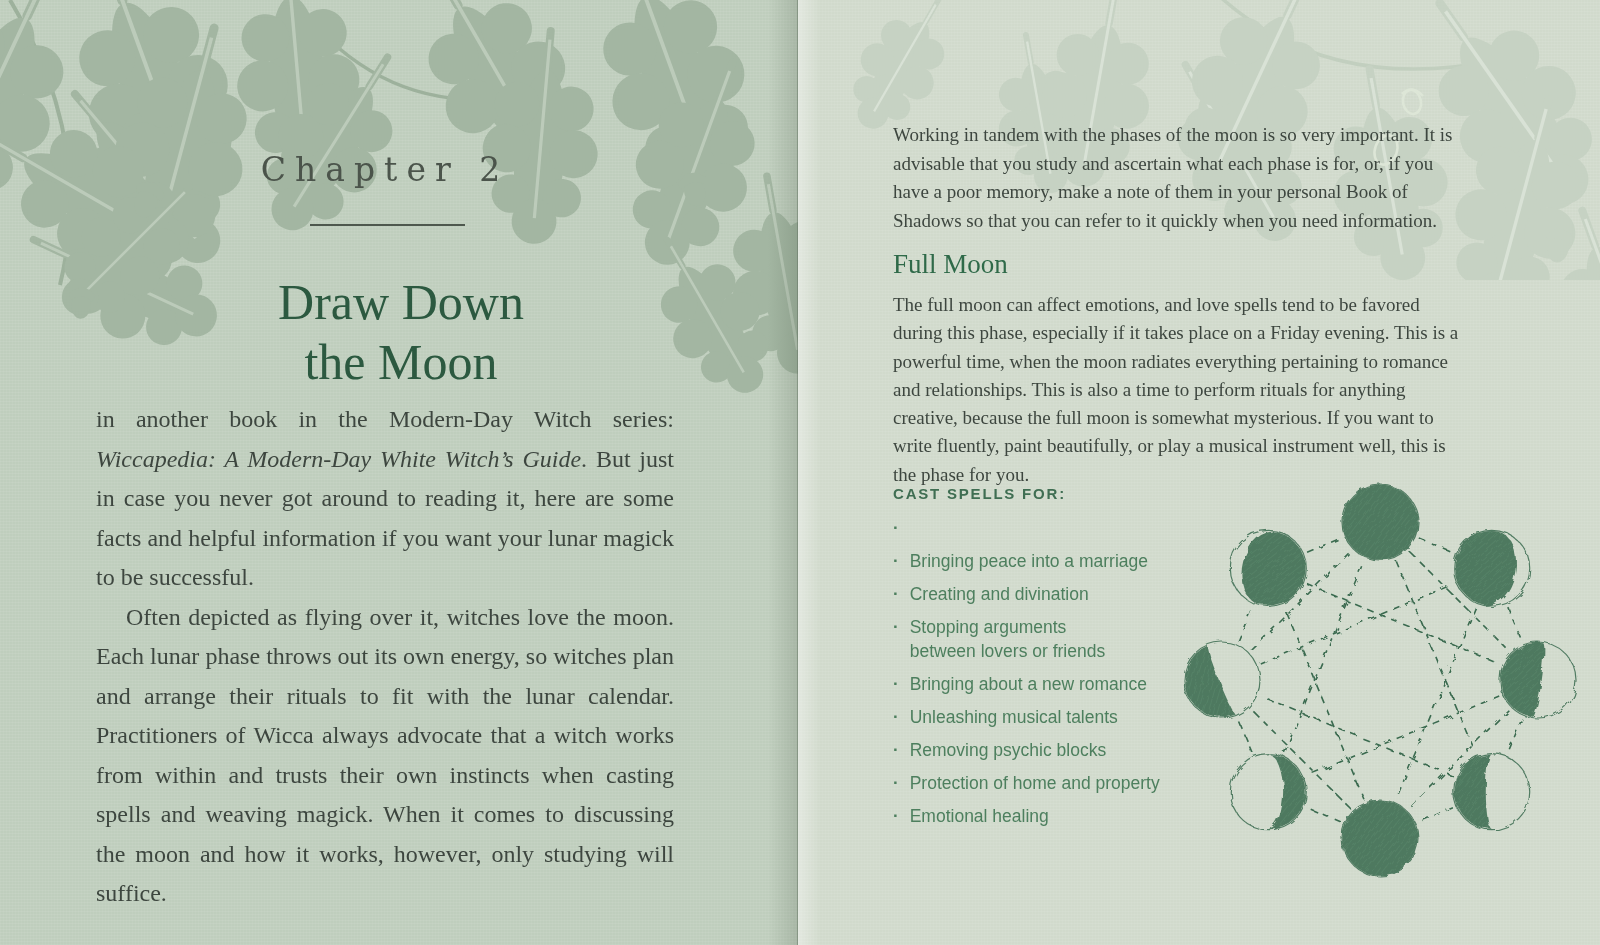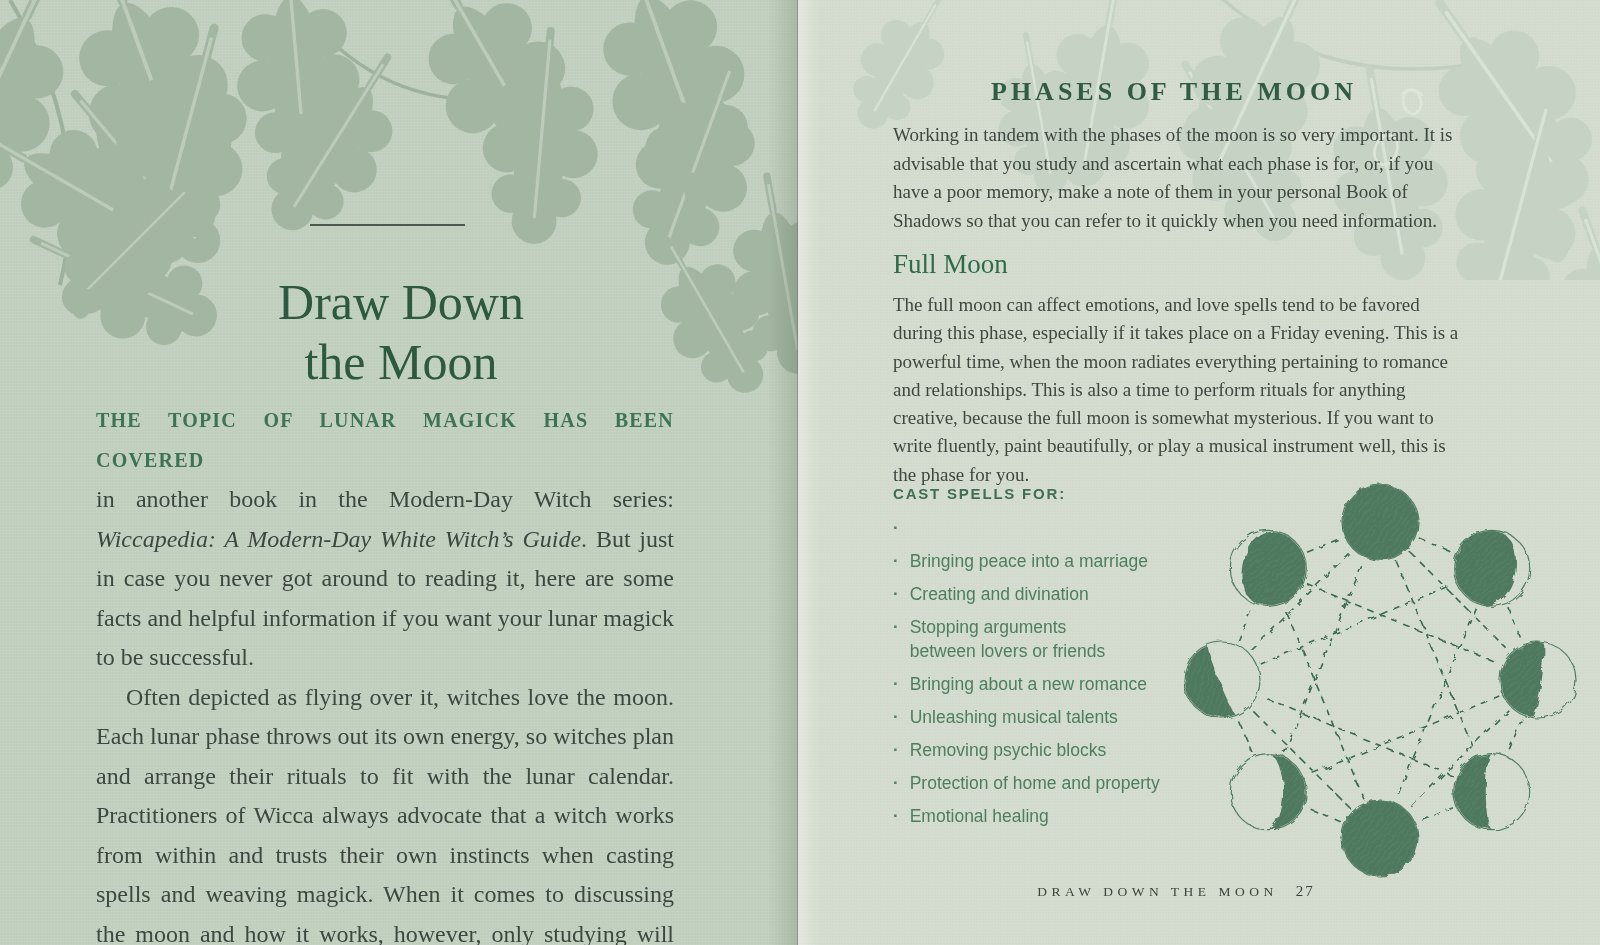--- a/index.html
+++ b/index.html
@@ -102,26 +102,26 @@
         <use href="#leafA" transform="translate(772,205) rotate(170) scale(1.5)"></use>
         <use href="#leafA" transform="translate(60,252) rotate(115) scale(1.5)"></use>
         <use href="#leafA" transform="translate(172,205) rotate(225) scale(1.3)"></use>
         <use href="#leafA" transform="translate(680,262) rotate(150) scale(1.3)"></use>
         <use href="#acornA" transform="translate(150,192) rotate(20) scale(1.4)"></use>
         <use href="#acornA" transform="translate(692,182) rotate(-15) scale(1.3)"></use>
         <use href="#acornA" transform="translate(82,296) rotate(5) scale(1.2)"></use>
       </g>
     </svg>
 
+    <div class="chapter-label">Chapter 2</div>
     <div class="chapter-rule"></div>
 
     <h1 class="chapter-title"><span>Draw Down</span><br><span>the Moon</span></h1>
 
     <div class="left-col">
-      <p class="lede">THE TOPIC OF LUNAR MAGICK HAS BEEN COVERED</p>
       <p class="bodypara"><span>in another book in the Modern-Day Witch series: </span><i>Wiccapedia: A Modern-Day White Witch’s Guide</i><span>. But just in case you never got around to reading it, here are some facts and helpful information if you want your lunar magick to be successful.</span></p>
       <p class="bodypara indent">Often depicted as flying over it, witches love the moon. Each lunar phase throws out its own energy, so witches plan and arrange their rituals to fit with the lunar calendar. Practitioners of Wicca always advocate that a witch works from within and trusts their own instincts when casting spells and weaving magick. When it comes to discussing the moon and how it works, however, only studying will suffice.</p>
     </div>
 
   </section>
 
   <section class="page right page-texture">
 
     <svg class="foliage" width="802" height="280" viewBox="0 0 802 280" aria-hidden="true">
       <defs>
@@ -156,21 +156,20 @@
         <use href="#acornB" transform="translate(762,238) rotate(10) scale(1.3)"></use>
       </g>
       <g fill="none" stroke="#dde6d7" stroke-width="2.5">
         <ellipse cx="588" cy="150" rx="11" ry="15" transform="rotate(20 588 150)"></ellipse>
         <path d="M575,140 Q588,128 601,142"></path>
         <ellipse cx="614" cy="102" rx="9" ry="12" transform="rotate(-12 614 102)"></ellipse>
         <path d="M604,94 Q614,84 625,96"></path>
       </g>
     </svg>
 
-    <h2 class="r-heading">PHASES OF THE MOON</h2>
 
     <p class="r-intro">Working in tandem with the phases of the moon is so very important. It is advisable that you study and ascertain what each phase is for, or, if you have a poor memory, make a note of them in your personal Book of Shadows so that you can refer to it quickly when you need information.</p>
 
     <h3 class="r-h3">Full Moon</h3>
 
     <p class="r-body">The full moon can affect emotions, and love spells tend to be favored during this phase, especially if it takes place on a Friday evening. This is a powerful time, when the moon radiates everything pertaining to romance and relationships. This is also a time to perform rituals for anything creative, because the full moon is somewhat mysterious. If you want to write fluently, paint beautifully, or play a musical instrument well, this is the phase for you.</p>
 
     <div class="cast">
       <div class="cast-head">CAST SPELLS FOR:</div>
       <ul class="spells" id="spell-list">
@@ -302,17 +301,16 @@
           <g filter="url(#rough)">
             <circle cx="88.2771285725255" cy="110.27712857252548" r="38" fill="none" stroke="#3b6b50" stroke-width="1.2" opacity="0.85"></circle>
             <g transform="rotate(14 88.2771285725255 110.27712857252548)">
               <path d="M 88.2771285725255,73.07712857252548 A 37.2,37.2 0 0 1 88.2771285725255,147.4771285725255 A 26.04,37.2 0 0 1 88.2771285725255,73.07712857252548 Z" fill="#3b6b50" opacity="0.88"></path>
               <path d="M 88.2771285725255,73.07712857252548 A 37.2,37.2 0 0 1 88.2771285725255,147.4771285725255 A 26.04,37.2 0 0 1 88.2771285725255,73.07712857252548 Z" fill="url(#hatch)" opacity="0.55"></path>
             </g>
           </g>
         </g>
     </svg>
 
-    <div class="r-footer"><span>DRAW DOWN THE MOON</span><span class="num">27</span></div>
   </section>
 
   <div class="seam"></div>
 </div>
 
 </body></html>

